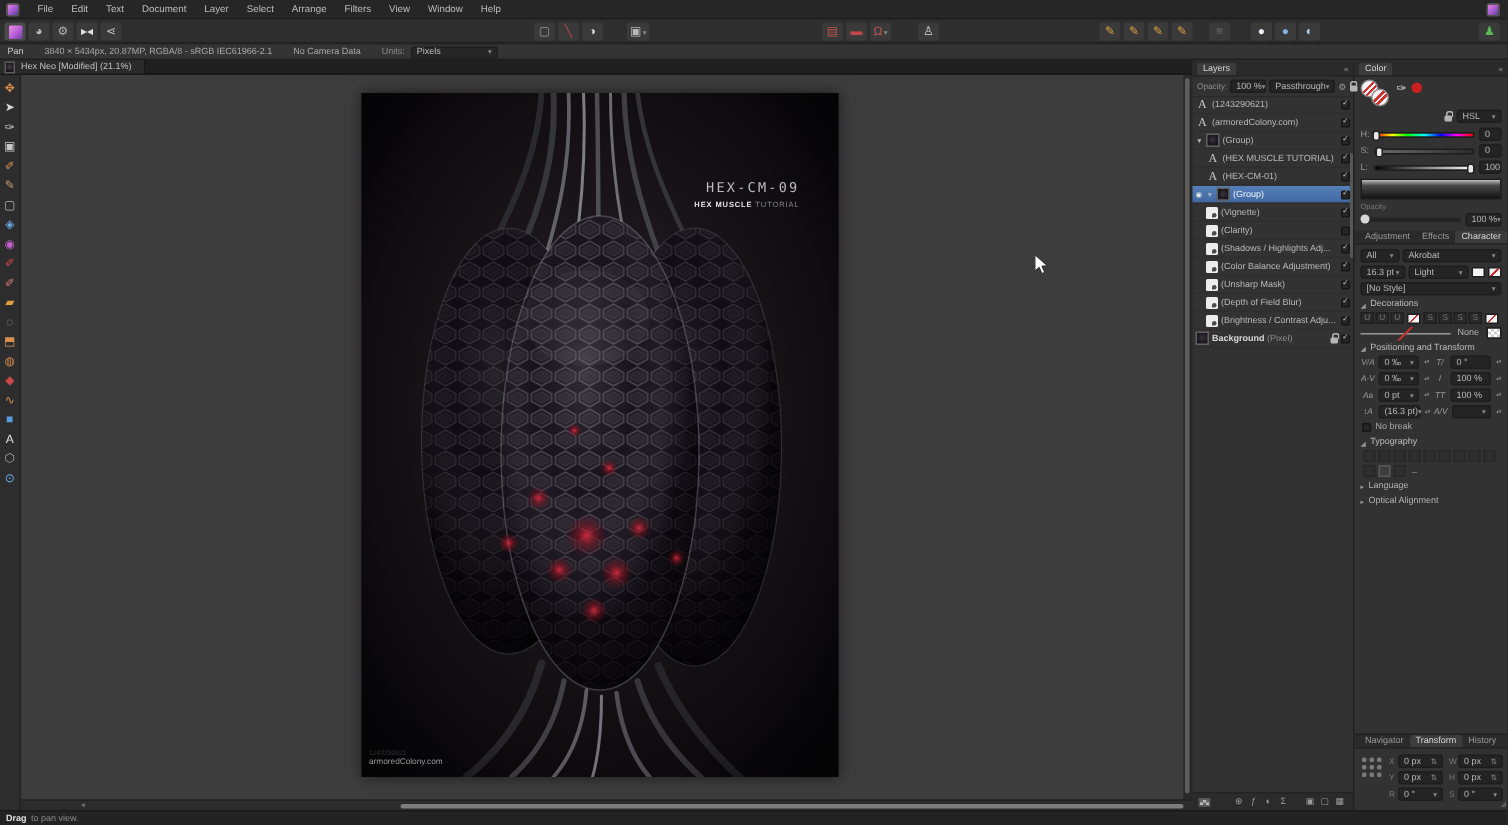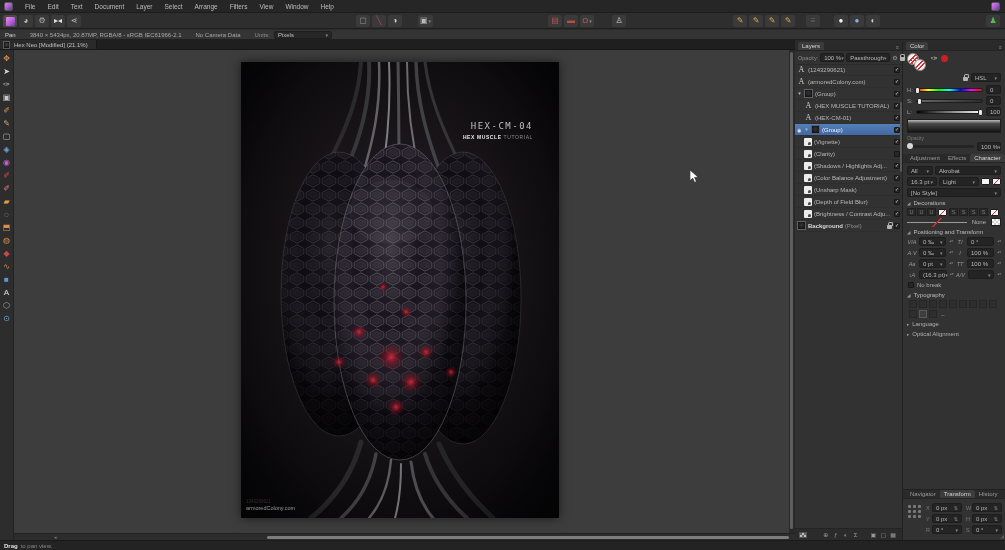--- a/index.html
+++ b/index.html
@@ -462,21 +462,21 @@
           <circle cx="155" cy="345" r="9" fill="url(#redGlow)"></circle>
           <circle cx="185" cy="290" r="8" fill="url(#redGlow)"></circle>
           <circle cx="118" cy="270" r="8" fill="url(#redGlow)"></circle>
           <circle cx="98" cy="300" r="7" fill="url(#redGlow)"></circle>
           <circle cx="210" cy="310" r="6" fill="url(#redGlow)"></circle>
           <circle cx="165" cy="250" r="6" fill="url(#redGlow)"></circle>
           <circle cx="142" cy="225" r="5" fill="url(#redGlow)"></circle>
         </g>
         <rect width="318" height="456" fill="url(#vign)"></rect>
       </svg>
-      <div class="art-title">HEX-CM-04</div>
+      <div class="art-title">HEX-CM-09</div>
       <div class="art-sub">
         <span class="strong">HEX MUSCLE</span>
         <span class="light">TUTORIAL</span>
       </div>
       <div class="art-wm-faint">1243290621</div>
       <div class="art-wm">armoredColony.com</div>
     </div>
     <svg class="cursor" viewBox="0 0 9 13">
       <polygon points="0,0 0,10.5 2.8,8.2 4.6,12.4 6.4,11.5 4.6,7.4 8.2,7.2" fill="#fff" stroke="#222" stroke-width="0.6"></polygon>
     </svg>

